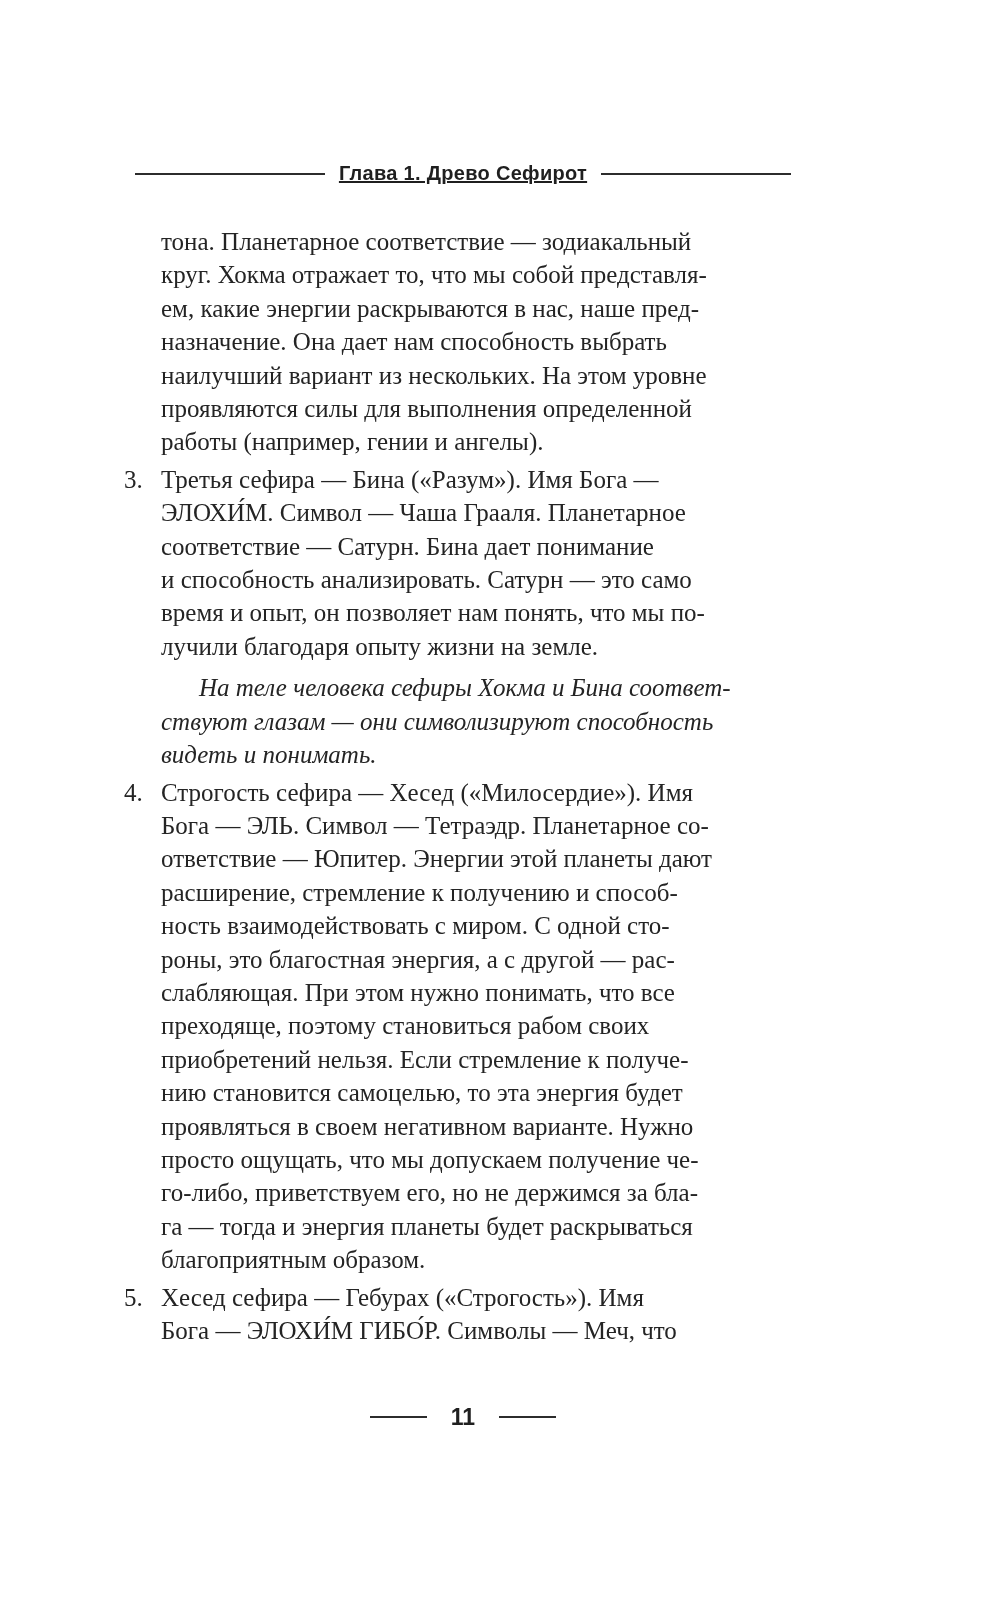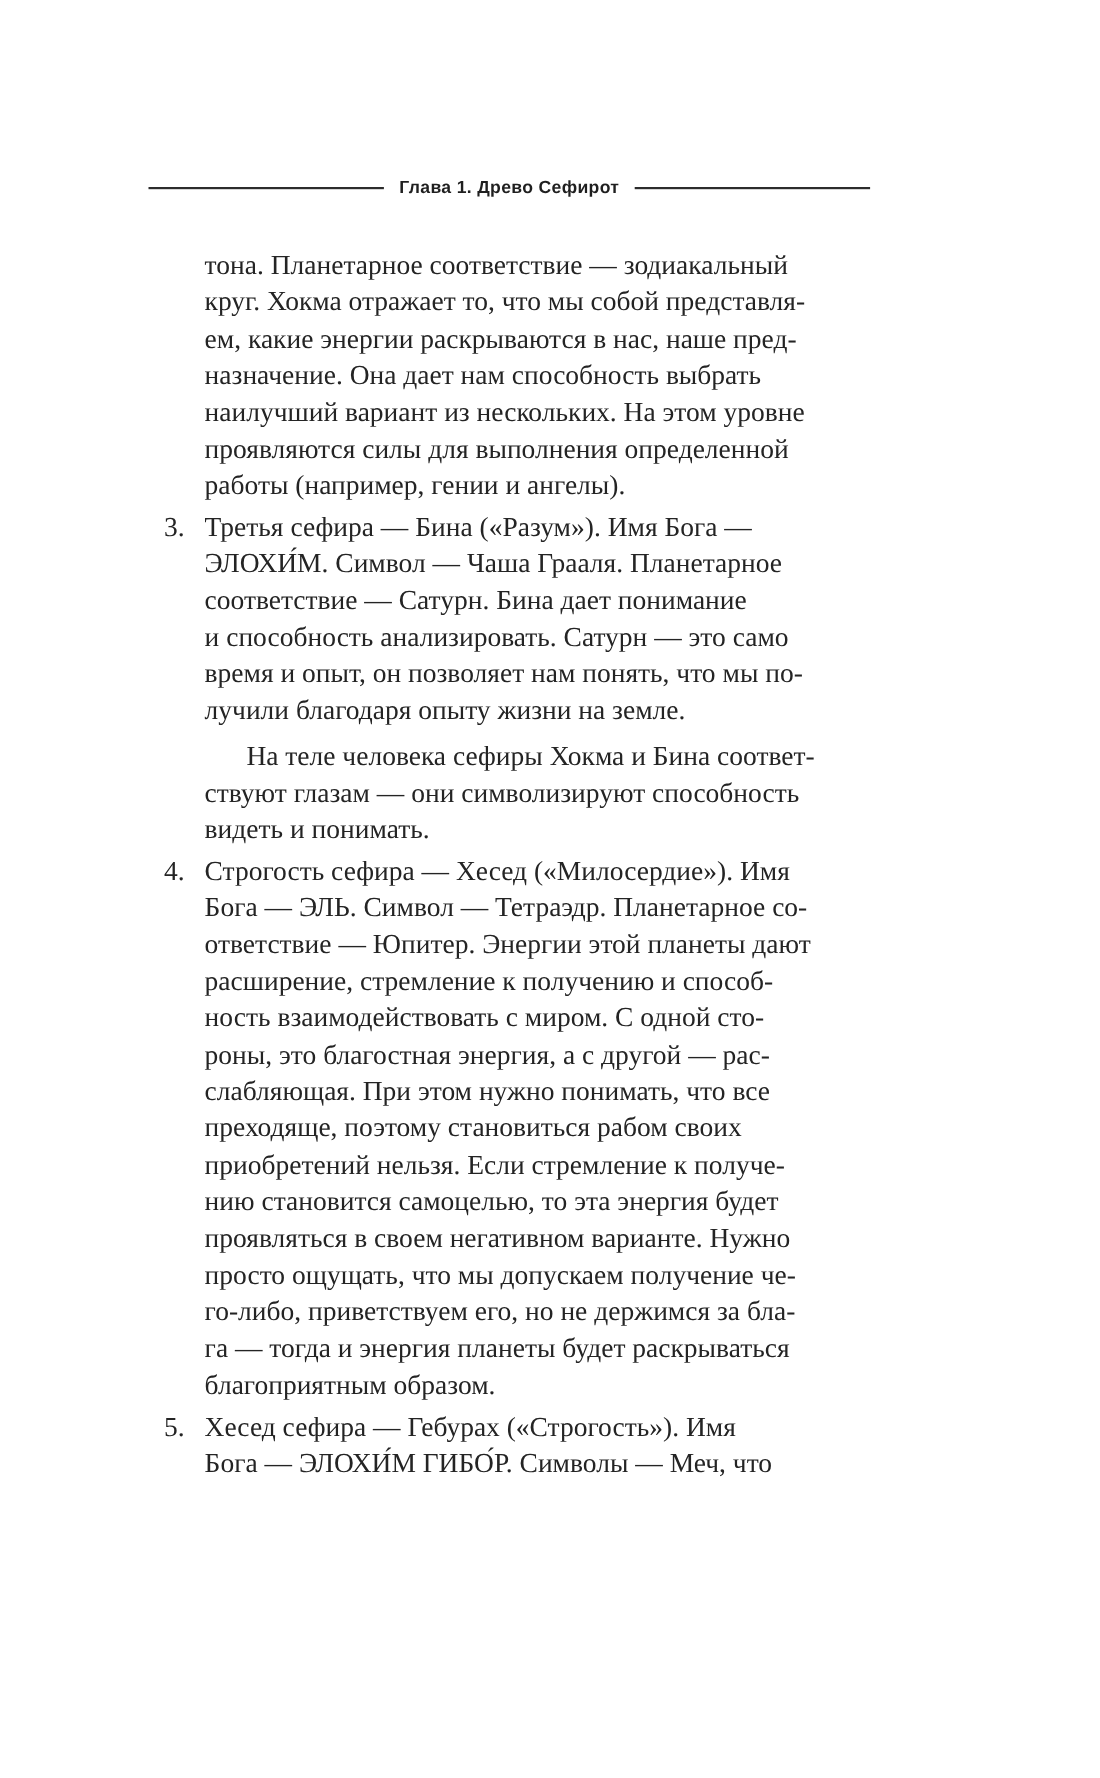--- a/index.html
+++ b/index.html
@@ -27,32 +27,33 @@
     align-items: center;
   }
   .hrule {
     flex: 1;
     height: 2px;
     background: #2c2c2c;
   }
   .chapter-title {
     font-family: "Liberation Sans", sans-serif;
     font-weight: 700;
-    font-size: 16px;
+    font-size: 20px;
     letter-spacing: 0.3px;
     color: #1f1f1f;
     padding: 0 14px;
     white-space: nowrap;
+    text-decoration: underline;
   }
 
   
   .content {
     position: absolute;
     top: 225px;
-    left: 149px;
+    left: 124px;
     width: 674px;
     font-size: 25px;
     line-height: 33.4px;
     text-align: left;
   }
   .plain-para {
     margin: 0 0 4px 37px;
     white-space: pre-line;
   }
   .list-item {
@@ -69,20 +70,21 @@
   .list-lead {
     font-weight: normal;
   }
   .list-text {
     white-space: pre-line;
   }
   .sub-para {
     margin: 8px 0 0 0;
     white-space: pre-line;
     text-indent: 38px;
+    font-style: italic;
   }
 
   
   .page-footer {
     position: absolute;
     top: 1403px;
     left: 135px;
     width: 656px;
     display: flex;
     align-items: center;
@@ -155,14 +157,19 @@
       </div>
 
     <div class="list-item">
         <div class="list-num">5.</div>
         <div class="list-body"><span class="list-lead">Хесед сефира</span><span class="list-text"> — Гебурах («Строгость»). Имя
 Бога — ЭЛОХИ́М ГИБО́Р. Символы — Меч, что</span></div>
       </div>
 
   </div>
 
+  <div class="page-footer">
+    <div class="frule"></div>
+    <div class="page-number">11</div>
+    <div class="frule"></div>
+  </div>
 
 </div>
 
 </body></html>

